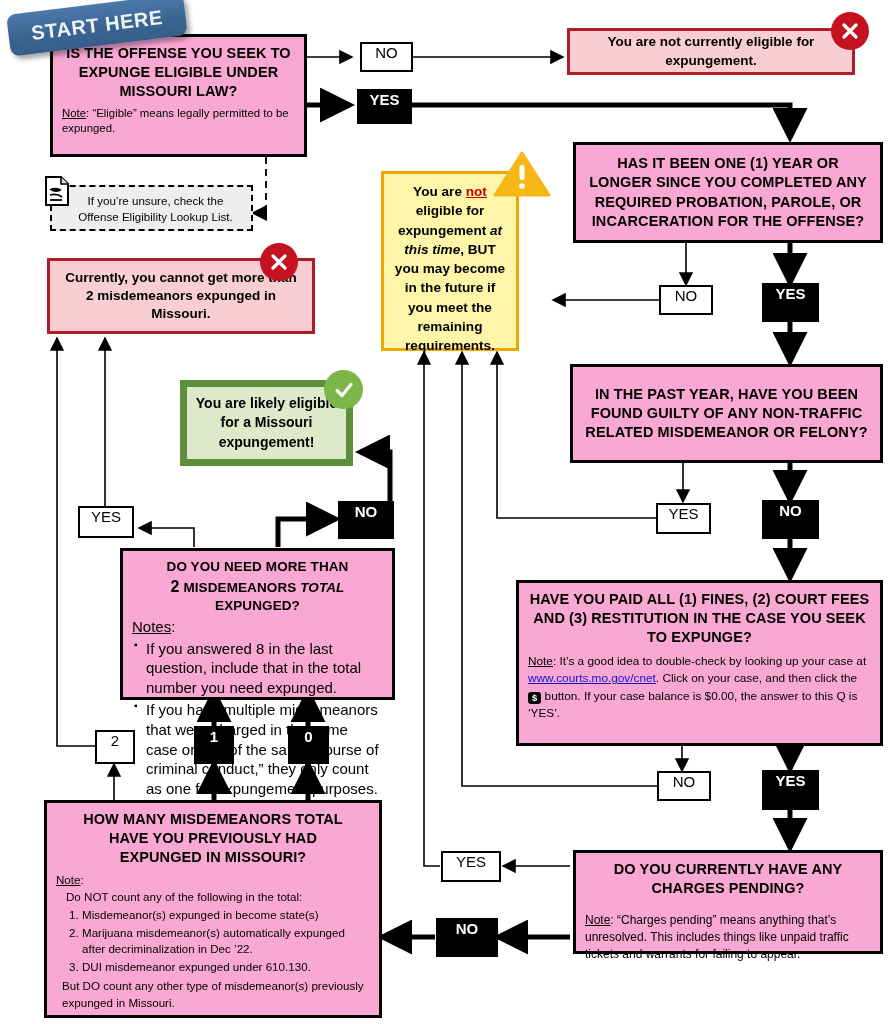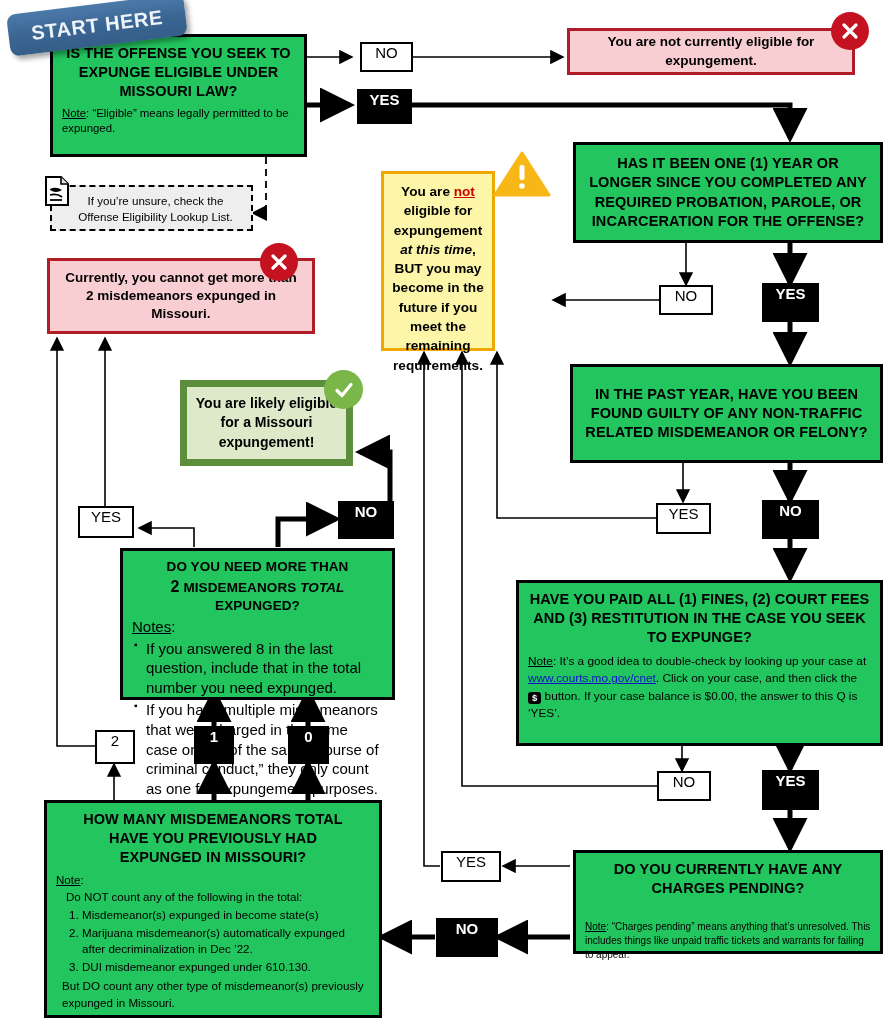--- a/index.html
+++ b/index.html
@@ -13,21 +13,21 @@
     position: relative;
     width: 891px;
     height: 1024px;
     background: #ffffff;
     overflow: hidden;
   }
 
   
   .qbox {
     position: absolute;
-    background: #22c55e;
+    background: #f9a8d4;
     border: 3px solid #000;
     padding: 7px 9px;
     z-index: 6;
   }
   .qbox .qtitle {
     text-align: center;
     font-weight: bold;
     font-size: 14.5px;
     line-height: 1.32;
     color: #000;
@@ -299,21 +299,21 @@
   </div>
   <div class="chip black" style="left:762px; top:283px; width:57px; height:39px;">
     <span>YES</span>
   </div>
 
   <svg class="warn-tri" style="left:493px; top:151px;" width="58" height="46" viewBox="0 0 58 46">
     <path d="M29,2 L56,44 L2,44 Z" fill="#f7b717" stroke="#f7b717" stroke-width="3" stroke-linejoin="round"></path>
     <rect x="26.5" y="14" width="5" height="15" rx="2" fill="#fff"></rect>
     <circle cx="29" cy="35" r="2.8" fill="#fff"></circle>
   </svg>
-  <div class="yellowbox" style="left:381px; top:171px; width:114px; height:180px;">
+  <div class="yellowbox" style="left:381px; top:171px; width:138px; height:180px;">
     <span>You are </span><span class="red-not">not</span><span> eligible for expungement </span><span class="ital">at this time</span><span>, BUT you may become in the future if you meet the remaining requirements.</span>
   </div>
 
   <div class="redbox" style="left:47px; top:258px; width:268px; height:76px;">
     <span>Currently, you cannot get more than 2 misdemeanors expunged in Missouri.</span>
   </div>
   <div class="badge x" style="left:260px; top:243px; width:38px; height:38px;">
     <svg width="20" height="20" viewBox="0 0 20 20">
       <path d="M4,4 L16,16 M16,4 L4,16" stroke="#fff" stroke-width="3.2" stroke-linecap="round"></path>
     </svg>
@@ -346,21 +346,21 @@
 
   <div class="chip no-white" style="left:657px; top:771px; width:54px; height:30px;">
     <span>NO</span>
   </div>
   <div class="chip black" style="left:762px; top:770px; width:57px; height:40px;">
     <span>YES</span>
   </div>
 
   <div class="qbox" style="left:573px; top:850px; width:310px; height:104px;">
     <div class="qtitle">DO YOU CURRENTLY HAVE ANY CHARGES PENDING?</div>
-    <div class="qnote" style="font-size:10px; line-height:1.4; margin-top:22px;"><span class="u">Note</span><span>: “Charges pending” means anything that’s unresolved. This includes things like unpaid traffic tickets and warrants for failing to appear.</span></div>
+    <div class="qnote" style="font-size:12px; line-height:1.4; margin-top:14px;"><span class="u">Note</span><span>: “Charges pending” means anything that’s unresolved. This includes things like unpaid traffic tickets and warrants for failing to appear.</span></div>
   </div>
 
   <div class="chip no-white" style="left:441px; top:851px; width:60px; height:31px;">
     <span>YES</span>
   </div>
   <div class="chip black" style="left:436px; top:918px; width:62px; height:39px;">
     <span>NO</span>
   </div>
 
   <div class="qbox" style="left:44px; top:800px; width:338px; height:218px;">

